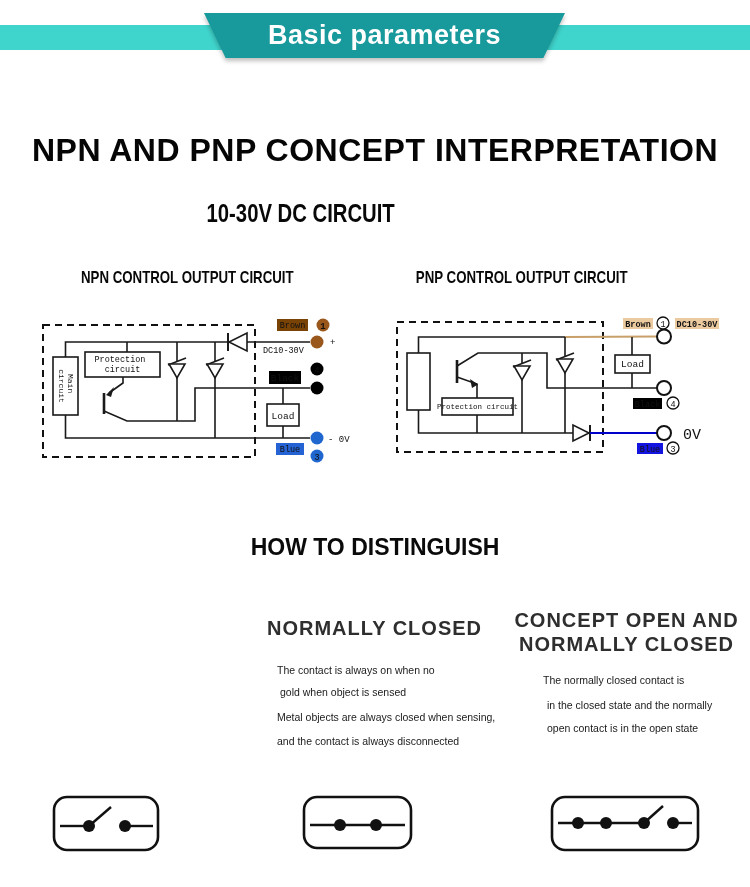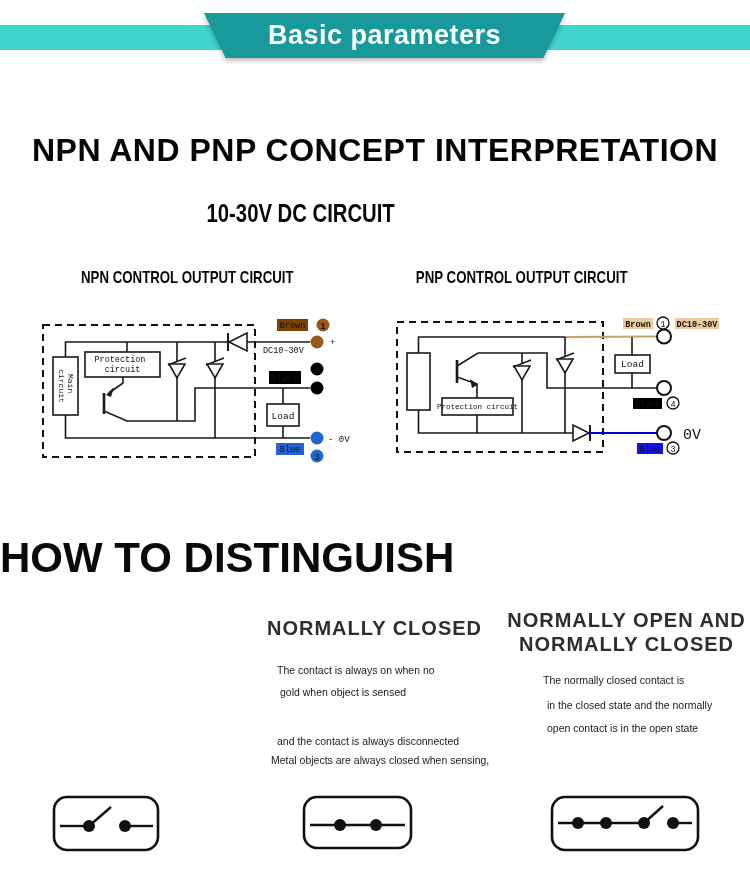--- a/index.html
+++ b/index.html
@@ -15,22 +15,22 @@
              display:flex;align-items:center;justify-content:center;}
   #trapezoid span{color:#fff;font-weight:bold;font-size:27px;letter-spacing:.5px;}
 
   
   .main-title{left:0;top:132px;width:750px;text-align:center;
               font-size:32px;font-weight:bold;letter-spacing:.5px;color:#050505;}
   .cond{display:inline-block;transform:scaleX(.78);transform-origin:center;
         font-weight:800;white-space:nowrap;}
   .sub-title{left:0;top:198px;width:602px;text-align:center;font-size:26px;color:#080808;}
   .circ-head{top:268px;text-align:center;font-size:17px;color:#080808;}
-  .distinguish{left:0;top:534px;width:750px;
-               font-size:42px;font-weight:bold;color:#0a0a0a;}
+  .distinguish{left:0;top:534px;width:750px;text-align:center;
+               font-size:23px;font-weight:bold;color:#0a0a0a;}
 
   
   .col{position:absolute;}
   .col-head{position:absolute;left:0;width:100%;text-align:center;
             font-size:20px;font-weight:bold;letter-spacing:1px;color:#2e2e2e;line-height:24px;}
   .col-line{position:absolute;font-size:10.5px;color:#1a1a1a;white-space:nowrap;}
 
   
   svg text{font-family:"Liberation Mono",monospace;fill:#111;}
   .wire{stroke:#1a1a1a;stroke-width:1.6;fill:none;}
@@ -178,26 +178,26 @@
     <text x="293" y="139" font-size="15" font-family="Liberation Sans,sans-serif">0V</text>
   </svg>
 
   <div class="abs distinguish">HOW TO DISTINGUISH</div>
 
 
   <div class="col" style="left:252px;top:616px;width:245px;height:160px;">
     <div class="col-head" style="top:0;">NORMALLY CLOSED</div>
     <div class="col-line" style="left:25px;top:48px;">The contact is always on when no</div>
     <div class="col-line" style="left:28px;top:70px;">gold when object is sensed</div>
-    <div class="col-line" style="left:19px;top:95px;margin-top:43px;">Metal objects are always closed when sensing,</div>
+    <div class="col-line" style="left:25px;top:95px;">Metal objects are always closed when sensing,</div>
     <div class="col-line" style="left:25px;top:119px;">and the contact is always disconnected</div>
   </div>
 
   <div class="col" style="left:503px;top:608px;width:247px;height:165px;">
-    <div class="col-head" style="top:0;">NORMALLY OPEN AND</div>
+    <div class="col-head" style="top:0;">CONCEPT OPEN AND</div>
     <div class="col-head" style="top:24px;">NORMALLY CLOSED</div>
     <div class="col-line" style="left:40px;top:66px;">The normally closed contact is</div>
     <div class="col-line" style="left:44px;top:91px;">in the closed state and the normally</div>
     <div class="col-line" style="left:44px;top:114px;">open contact is in the open state</div>
   </div>
 
   <svg class="abs" style="left:52px;top:795px;" width="108" height="57" viewBox="0 0 108 57">
     <rect class="switchbox" x="2" y="2" width="104" height="53" rx="13"></rect>
     <line class="switchline" x1="8" y1="31" x2="37" y2="31"></line>
     <line class="switchline" x1="37" y1="31" x2="59" y2="12"></line>

